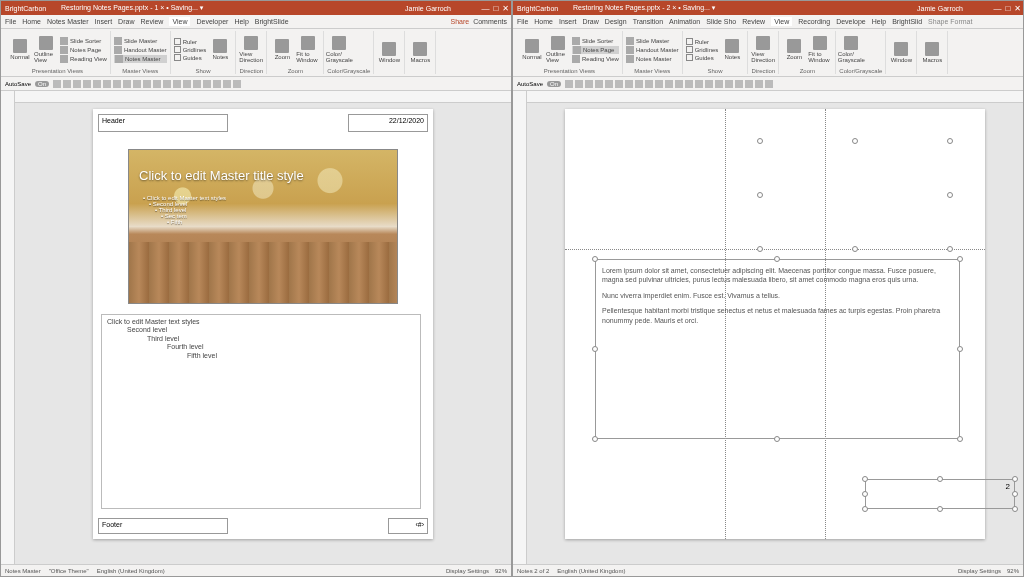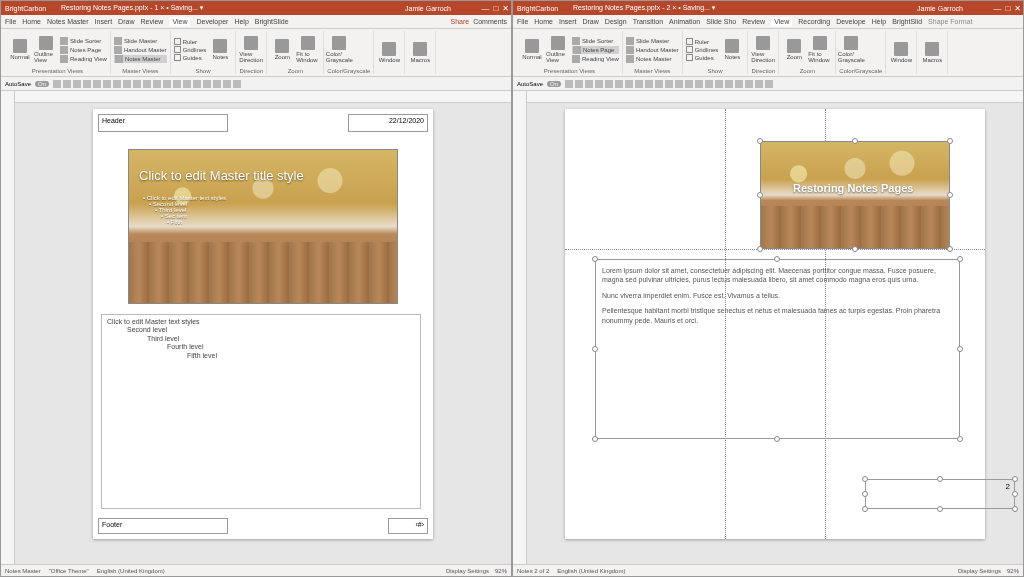--- a/index.html
+++ b/index.html
@@ -449,25 +449,20 @@
     <div class="canvas">
       <div class="hruler"></div>
       <div class="workarea">
         <div class="page right">
           <div class="guides">
             <div class="guide-v" style="left:160px"></div>
             <div class="guide-v" style="left:260px"></div>
             <div class="guide-h" style="top:140px"></div>
           </div>
 
-          <div class="slide-thumb" style="left:195px;top:32px;width:190px;height:108px">
-            <div class="bokeh"></div>
-              <div class="wood"></div>
-            <div class="title" style="left:32px;top:40px;font-weight:600;font-size:11px">Restoring Notes Pages</div>
-          </div>
           <div class="handle" style="left:192px;top:29px"></div>
             <div class="handle" style="left:287px;top:29px"></div>
             <div class="handle" style="left:382px;top:29px"></div>
           <div class="handle" style="left:192px;top:83px"></div>
             <div class="handle" style="left:382px;top:83px"></div>
           <div class="handle" style="left:192px;top:137px"></div>
             <div class="handle" style="left:287px;top:137px"></div>
             <div class="handle" style="left:382px;top:137px"></div>
 
           <div class="selbox" style="left:30px;top:150px;width:365px;height:180px">

